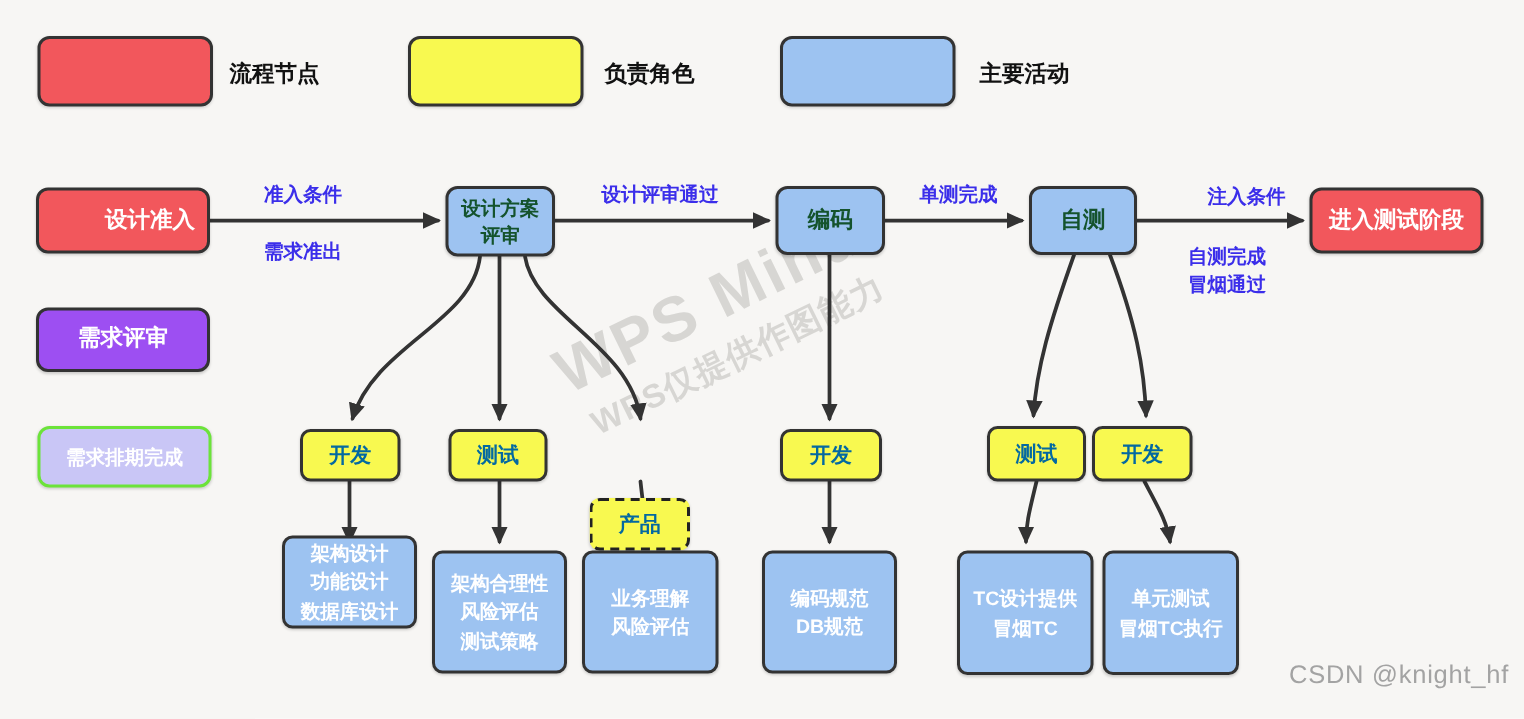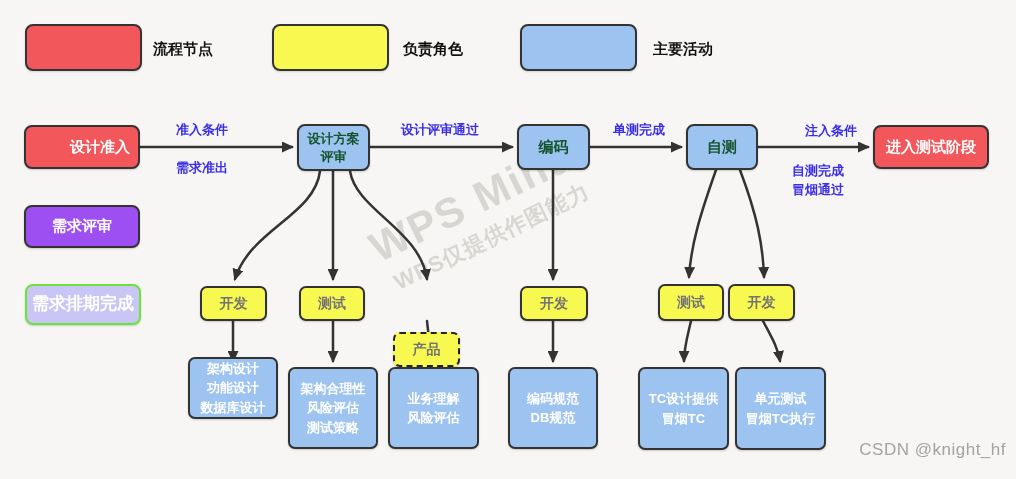--- a/index.html
+++ b/index.html
@@ -45,22 +45,22 @@
     font-weight:bold;
     box-sizing:border-box;
     box-shadow:0 1px 2px rgba(0,0,0,0.18);
     line-height:1.35;
     z-index:2;
   }
   .red{background:#f2575c;color:#fff;font-size:15px;}
   .blue{background:#9dc3f1;color:#14532d;font-size:15px;}
   .blue.small{font-size:13px;}
   .purple{background:#9d4ff2;color:#fff;font-size:15px;}
-  .lavender{background:#c9c6f6;color:#fff;border:2.5px solid #6ce33a;font-size:17px;}
-  .yellow{background:#f8f950;color:#737373;font-size:14px;border-radius:7px;}
+  .lavender{background:#c9c6f6;color:#fff;border:2.5px solid #6ce33a;font-size:13px;}
+  .yellow{background:#f8f950;color:#0369a1;font-size:14px;border-radius:7px;}
   .yellow.dashed{border:2.5px dashed #222;margin-top:46px;}
   .activity{background:#9dc3f1;color:#fff;font-size:13px;border-radius:7px;line-height:1.5;}
   
   .edge-label{
     position:absolute;
     color:#3b2eea;
     font-size:13px;font-weight:bold;
     text-align:center;line-height:1.45;
     z-index:3;
   }

